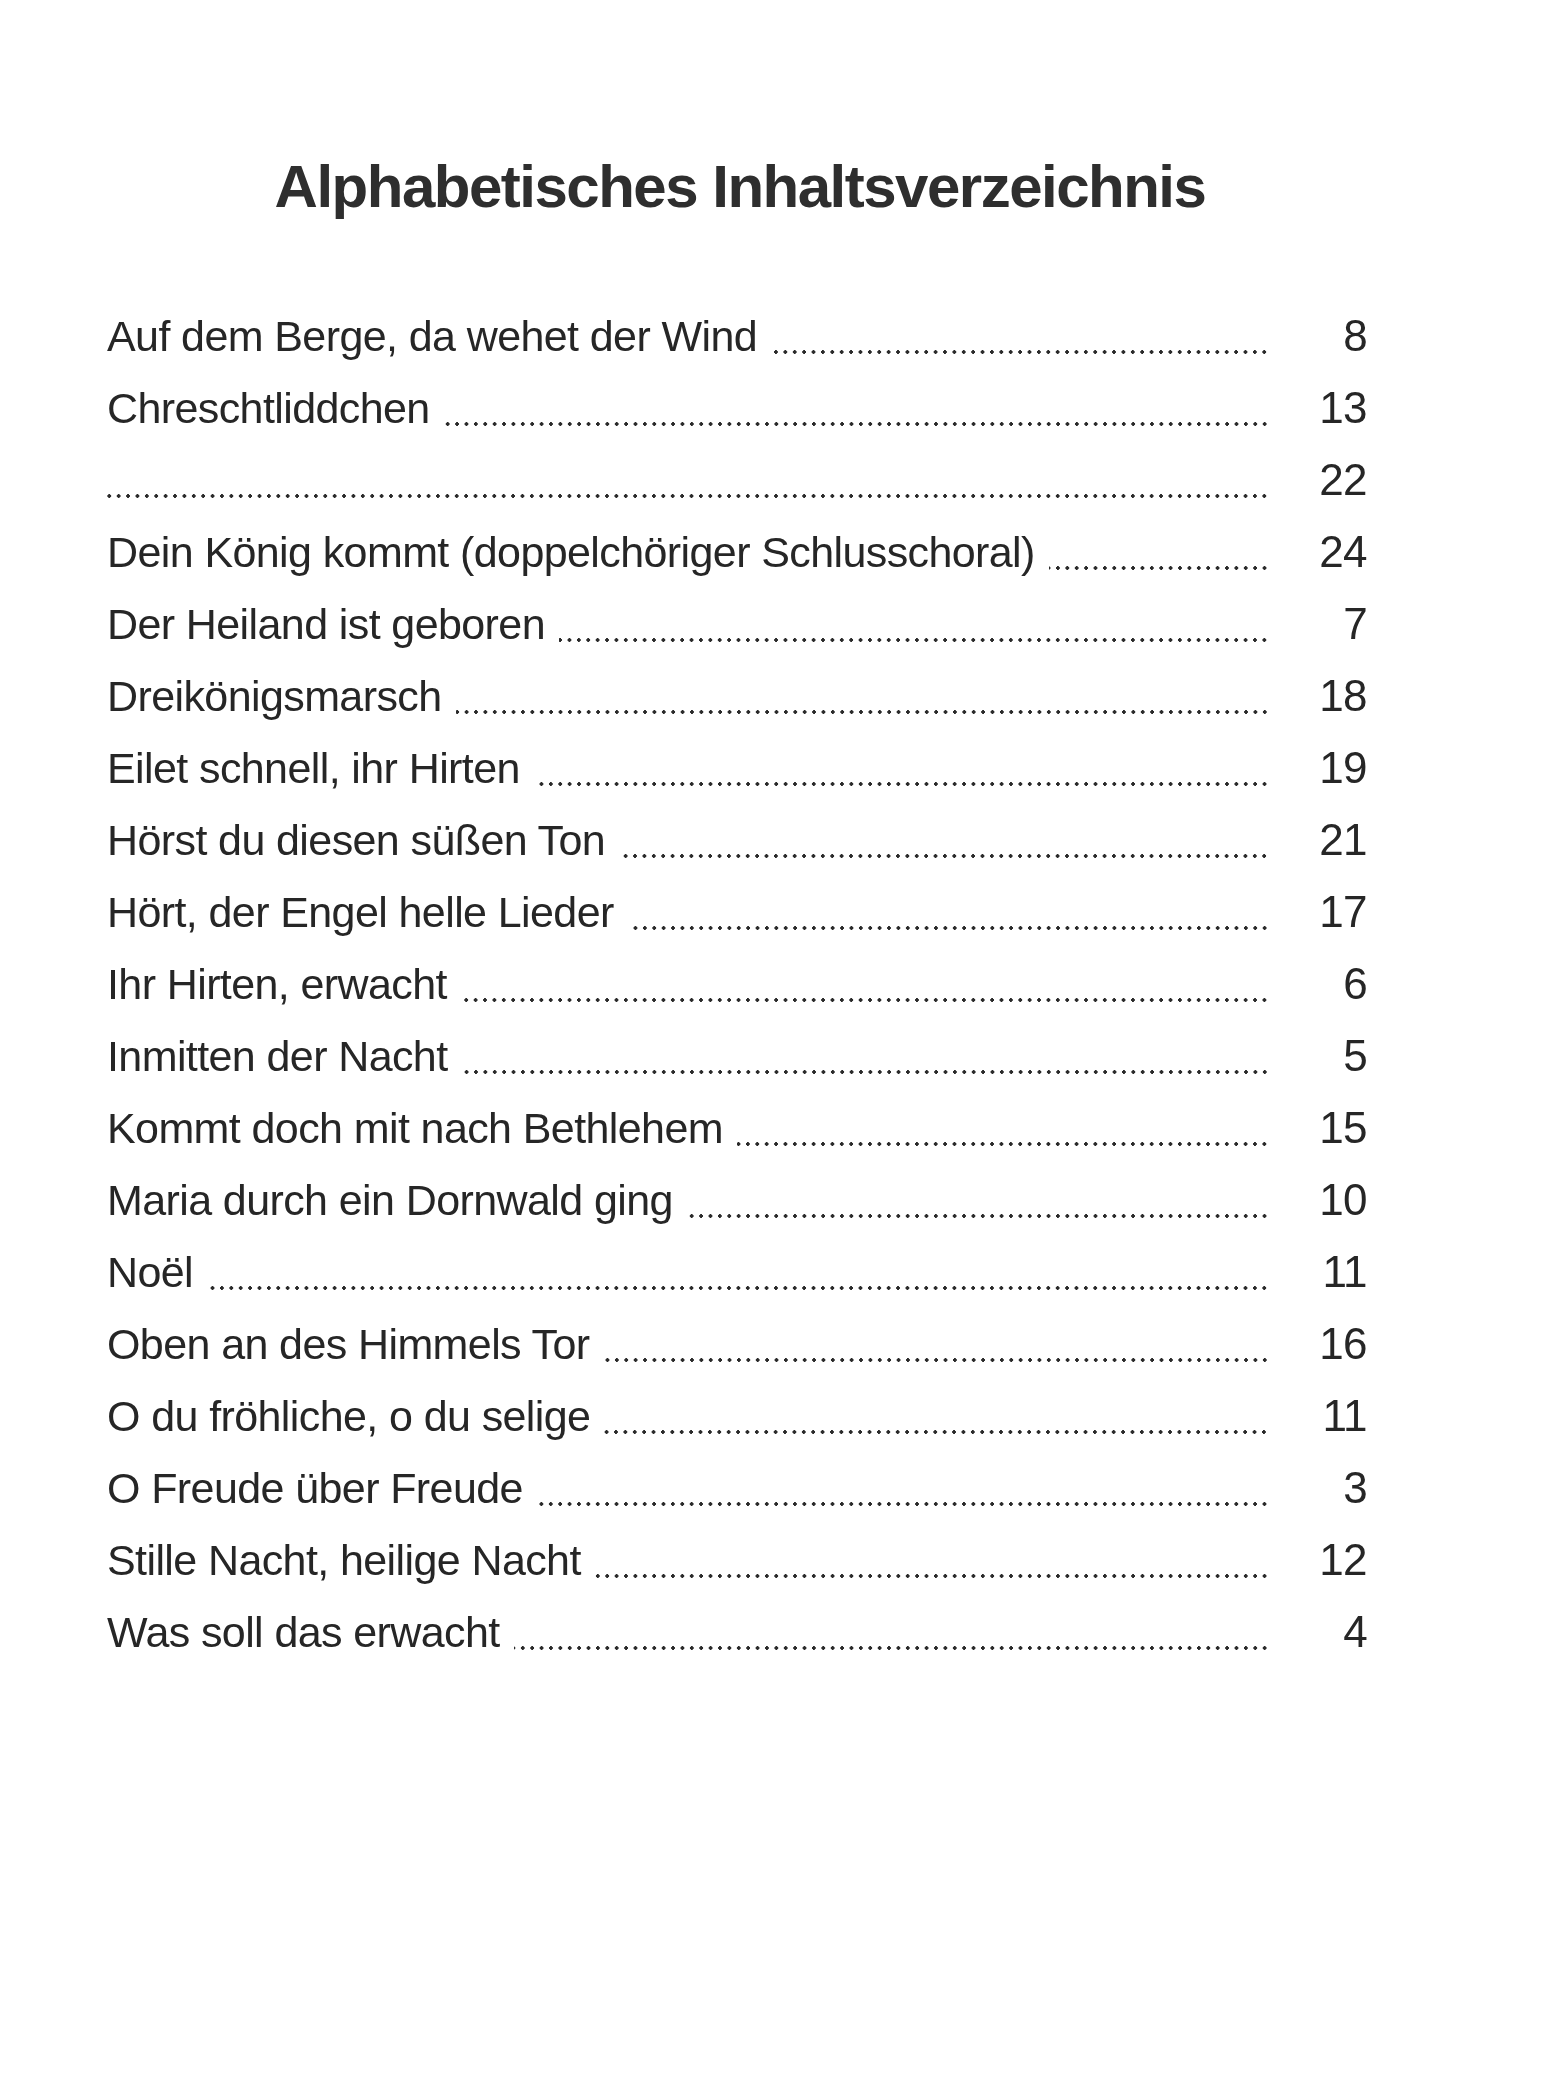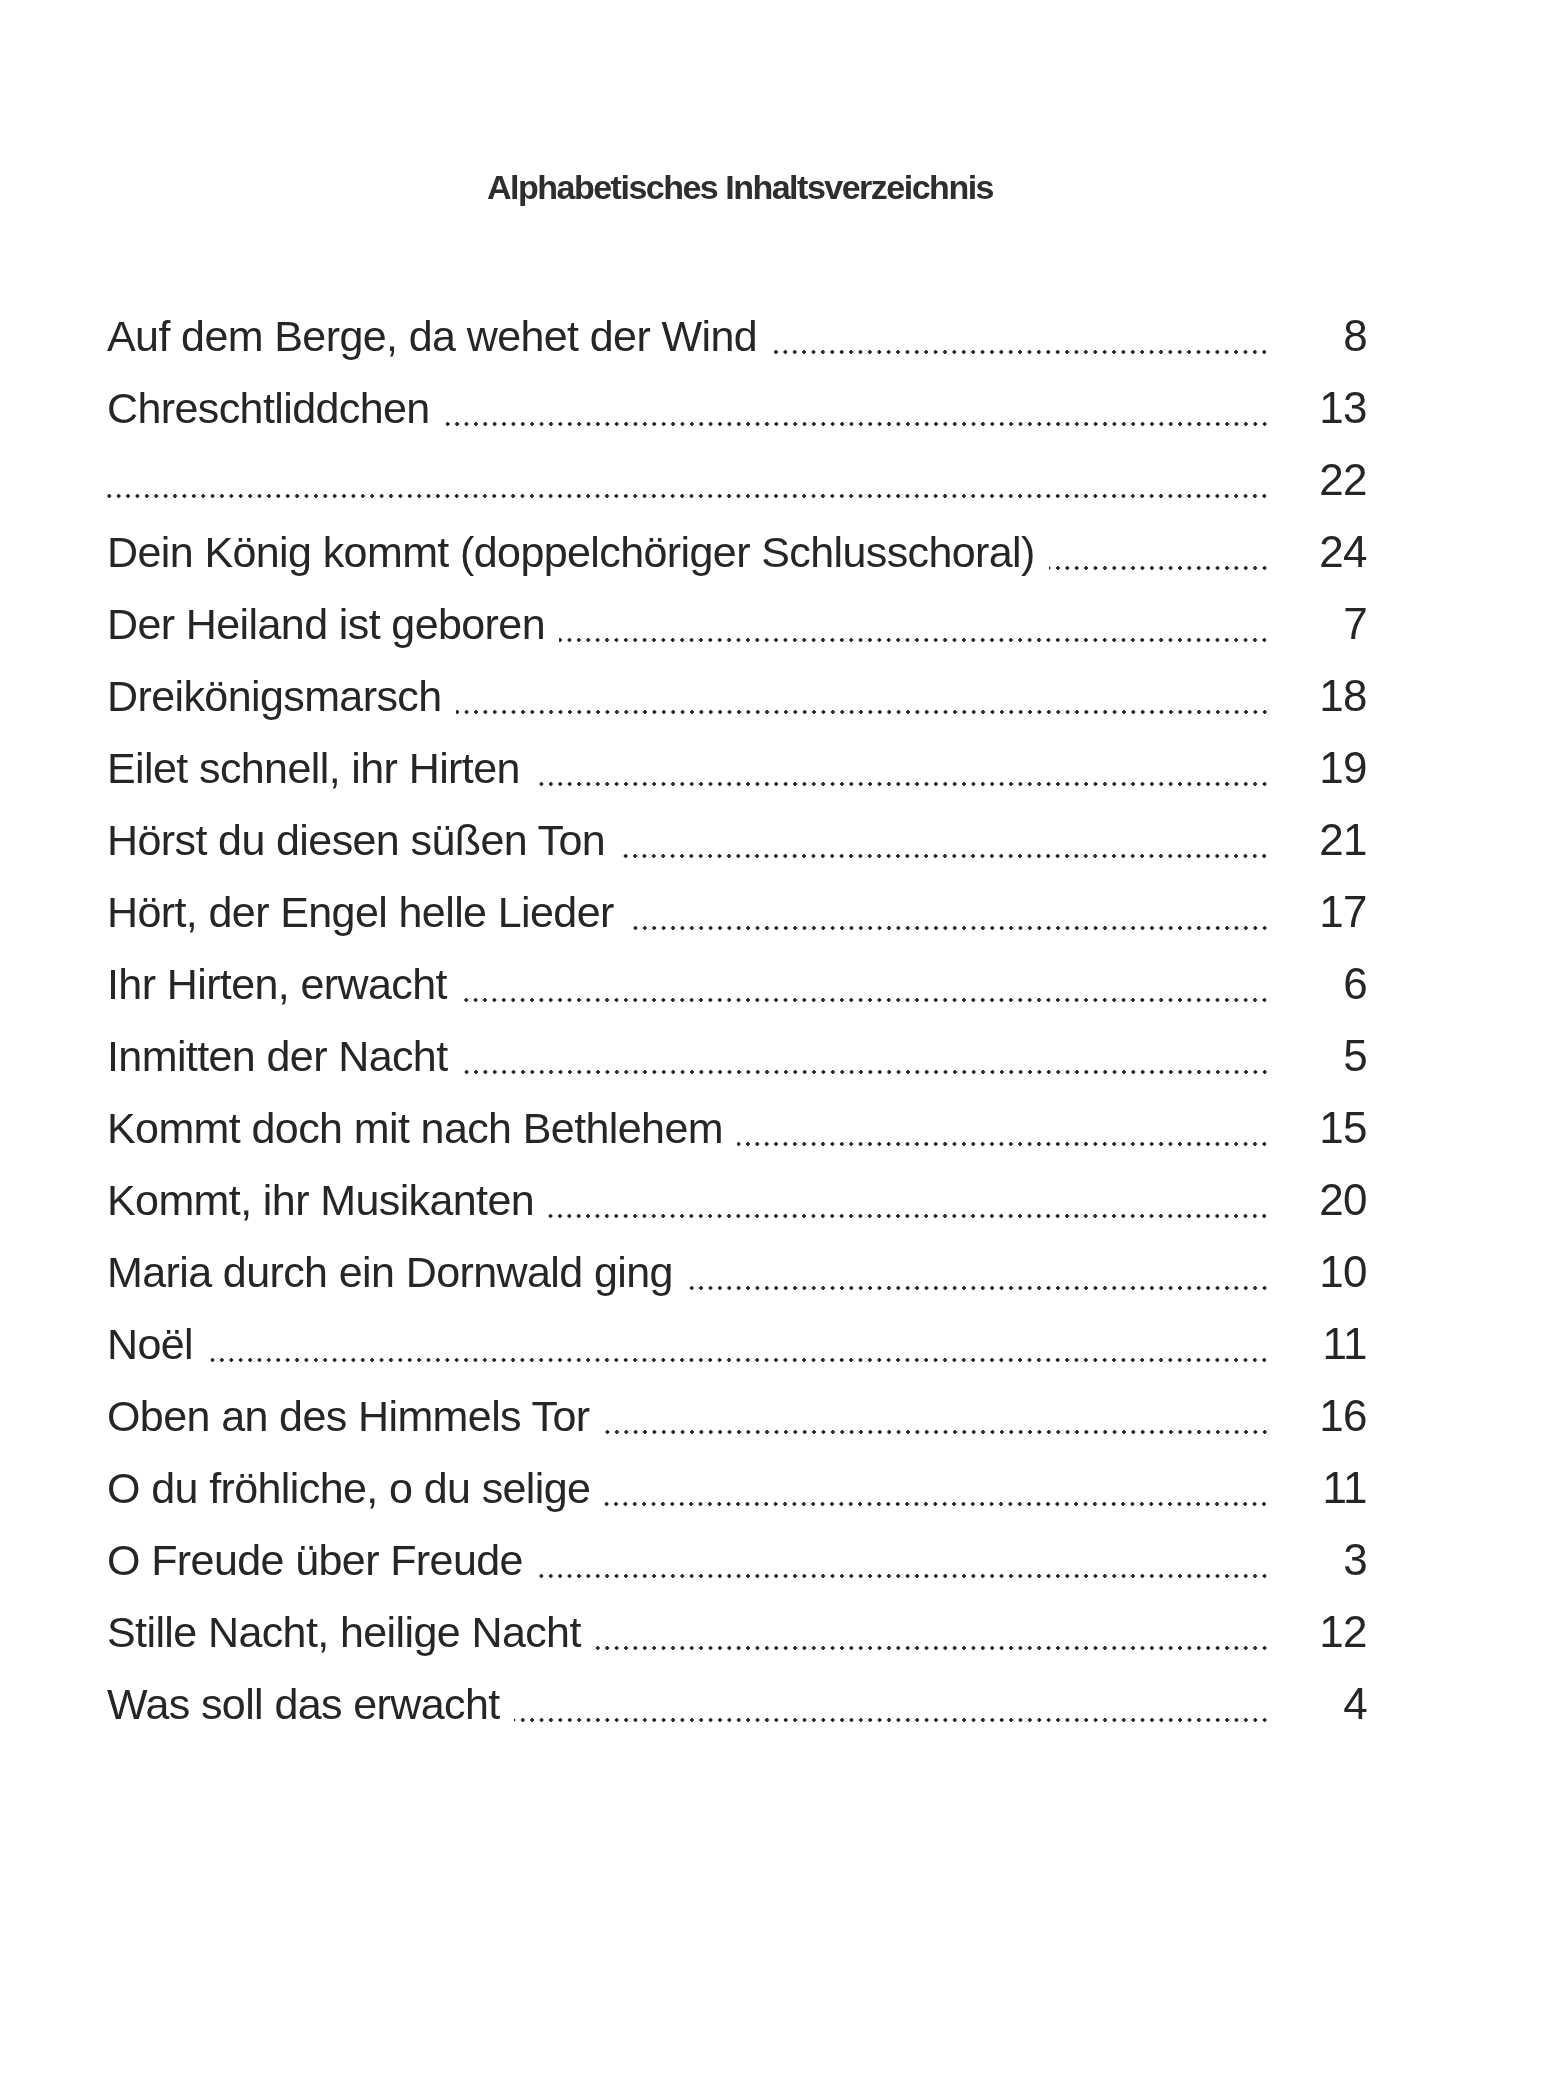--- a/index.html
+++ b/index.html
@@ -22,21 +22,21 @@
       width: 1554px;
       height: 2075px;
       background: #ffffff;
     }
     .title {
       position: absolute;
       top: 152px;
       left: 0;
       width: 1480px;
       text-align: center;
-      font-size: 34px;
+      font-size: 60px;
       font-weight: bold;
       letter-spacing: -1.5px;
       color: #2e2e2e;
       margin: 0;
       line-height: 70px;
     }
     .toc {
       position: absolute;
       left: 107px;
       top: 300px;
@@ -144,25 +144,20 @@
       <span class="toc-title">Inmitten der Nacht</span>
       <span class="toc-leader"></span>
       <span class="toc-page">5</span>
     </li>
     <li class="toc-row">
       <span class="toc-title">Kommt doch mit nach Bethlehem</span>
       <span class="toc-leader"></span>
       <span class="toc-page">15</span>
     </li>
     <li class="toc-row">
-      <span class="toc-title">Kommt, ihr Musikanten</span>
-      <span class="toc-leader"></span>
-      <span class="toc-page">20</span>
-    </li>
-    <li class="toc-row">
       <span class="toc-title">Maria durch ein Dornwald ging</span>
       <span class="toc-leader"></span>
       <span class="toc-page">10</span>
     </li>
     <li class="toc-row">
       <span class="toc-title">Noël</span>
       <span class="toc-leader"></span>
       <span class="toc-page">11</span>
     </li>
     <li class="toc-row">

